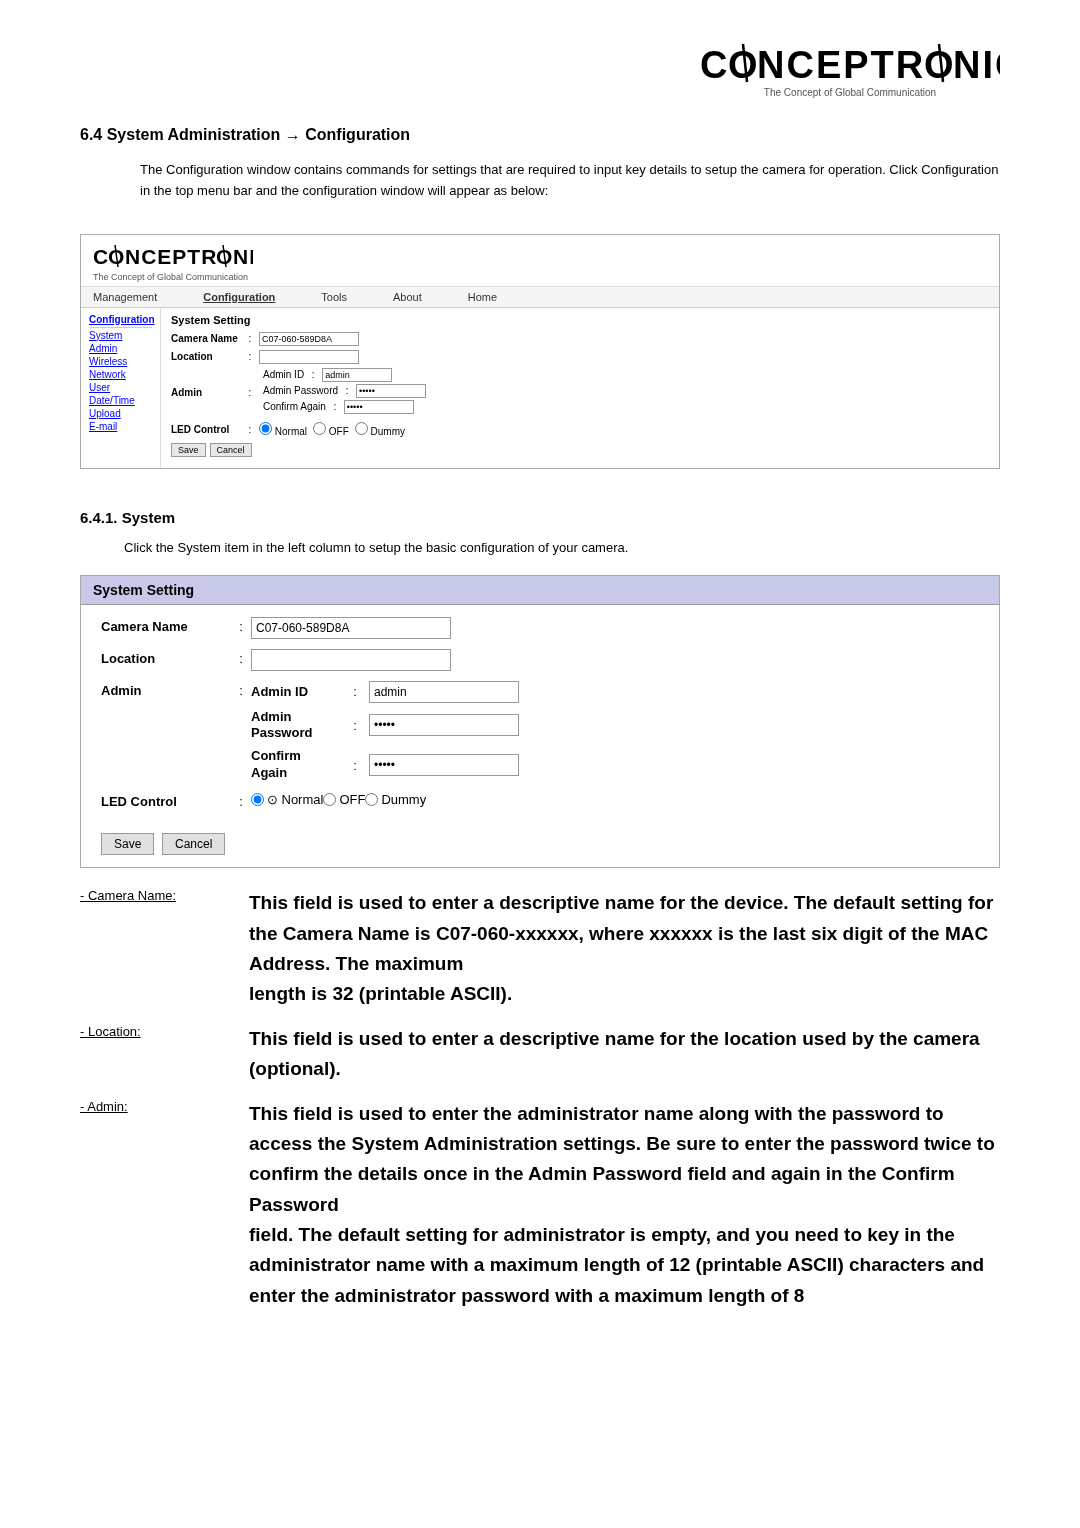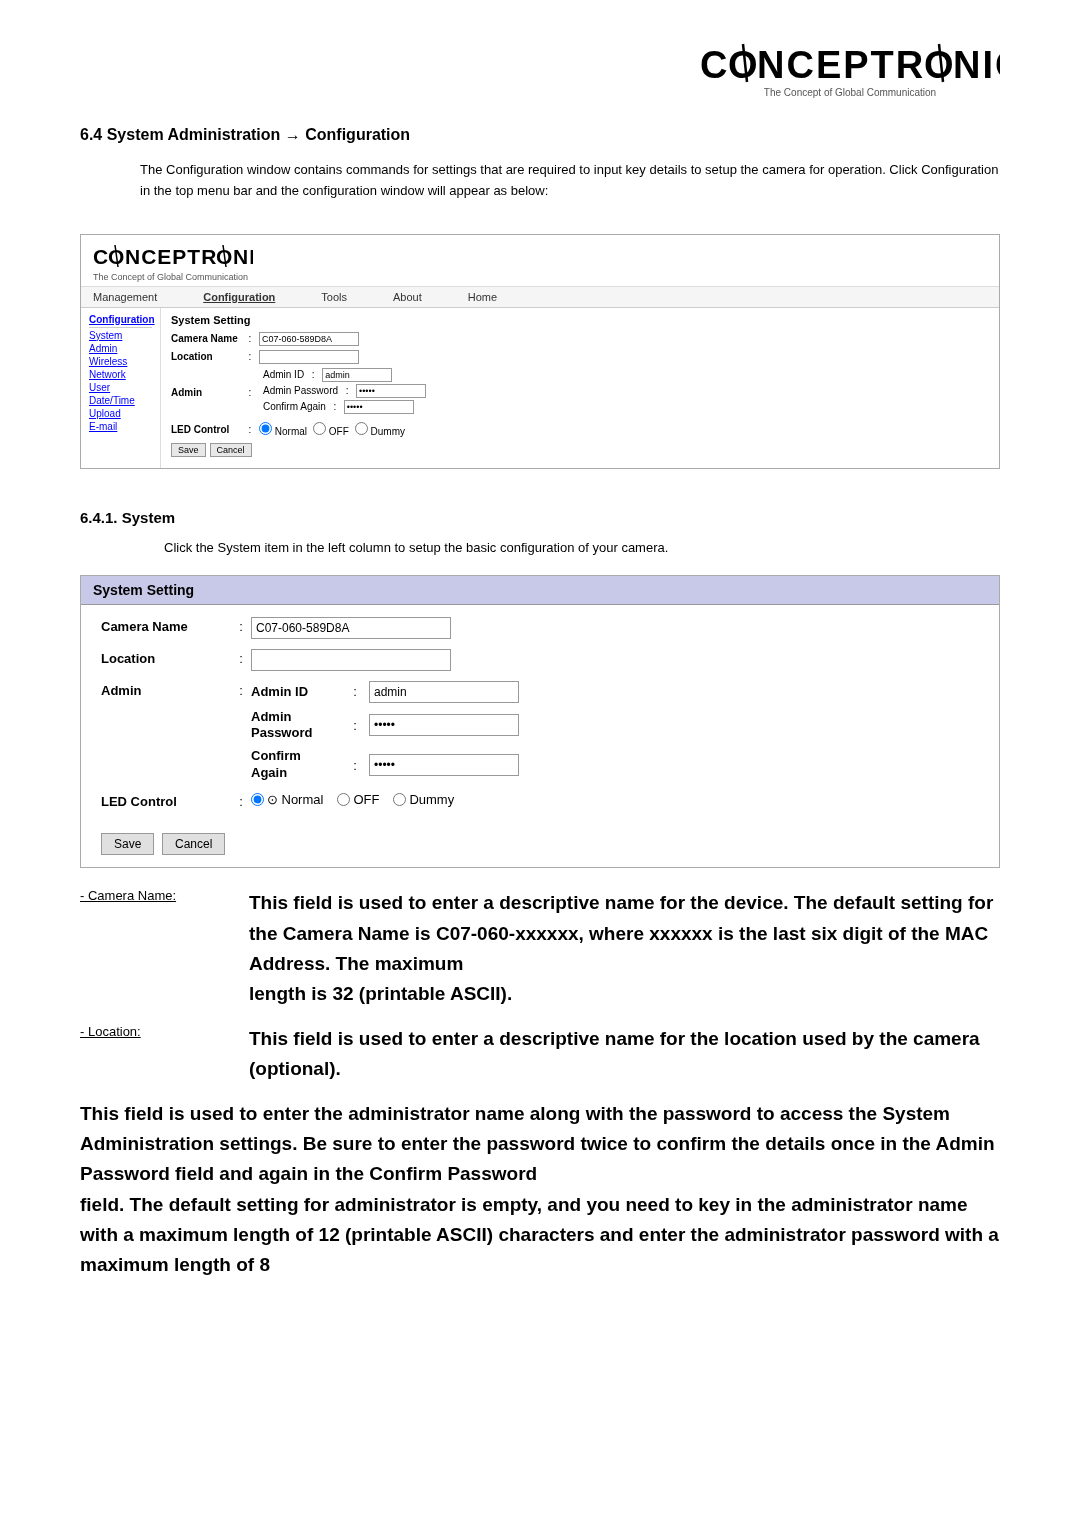--- a/index.html
+++ b/index.html
@@ -202,21 +202,20 @@
       width: 90px;
       font-weight: bold;
       font-size: 13px;
     }
     .form-sub-sep {
       width: 16px;
       text-align: center;
     }
     .radio-group {
       display: flex;
-      gap: 14px;
       align-items: center;
       font-size: 13px;
     }
     .radio-option {
       display: flex;
       align-items: center;
       gap: 3px;
     }
     .btn-save, .btn-cancel {
       border: 1px solid #999;
@@ -381,21 +380,21 @@
         <div class="mini-buttons">
           <button class="mini-btn">Save</button>
           <button class="mini-btn">Cancel</button>
         </div>
       </div>
     </div>
   </div>
 
   <div class="subsection-title">6.4.1. System</div>
 
-  <div style="margin-left: 84px; margin-bottom: 20px;">
+  <div style="margin-left: 44px; margin-bottom: 20px;">
     <span>Click the System item in the left column to setup the basic configuration of your camera.</span>
   </div>
 
   <div class="system-setting-box">
     <div class="system-setting-header">System Setting</div>
     <div class="system-setting-body">
 
       <div class="form-row">
         <span class="form-label">Camera Name</span>
         <span class="form-sep">:</span>
@@ -466,17 +465,18 @@
       <div class="desc-term">- Camera Name:</div>
       <div class="desc-def">This field is used to enter a descriptive name for the device. The default setting for the Camera Name is  C07-060-xxxxxx, where xxxxxx is the last six digit of the MAC Address.  The maximum<br>length is 32 (printable ASCII).</div>
     </div>
 
     <div class="desc-row">
       <div class="desc-term">- Location:</div>
       <div class="desc-def">This field is used to enter a descriptive name for the location used by the camera (optional).</div>
     </div>
 
     <div class="desc-row">
+      <div class="desc-term">- Admin:</div>
       <div class="desc-def">This field is used to enter the administrator name along with the password to access the System Administration settings. Be sure to enter the password twice to confirm the details once in the Admin Password field and again in the Confirm Password<br>field. The default setting for administrator is empty, and you need to key in the administrator name with a maximum length of 12 (printable ASCII) characters and enter the administrator password with a maximum length of 8</div>
     </div>
   </div>
 
 </div>
 
 </body></html>

